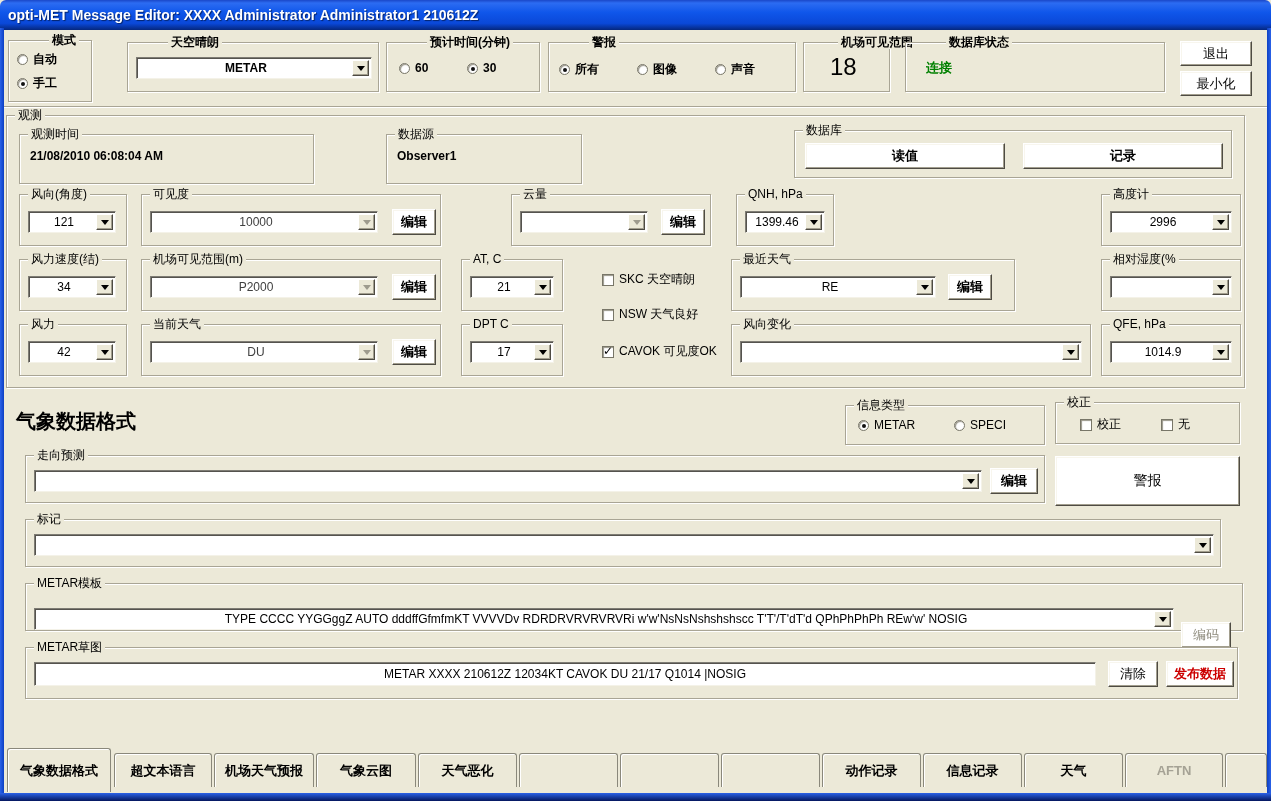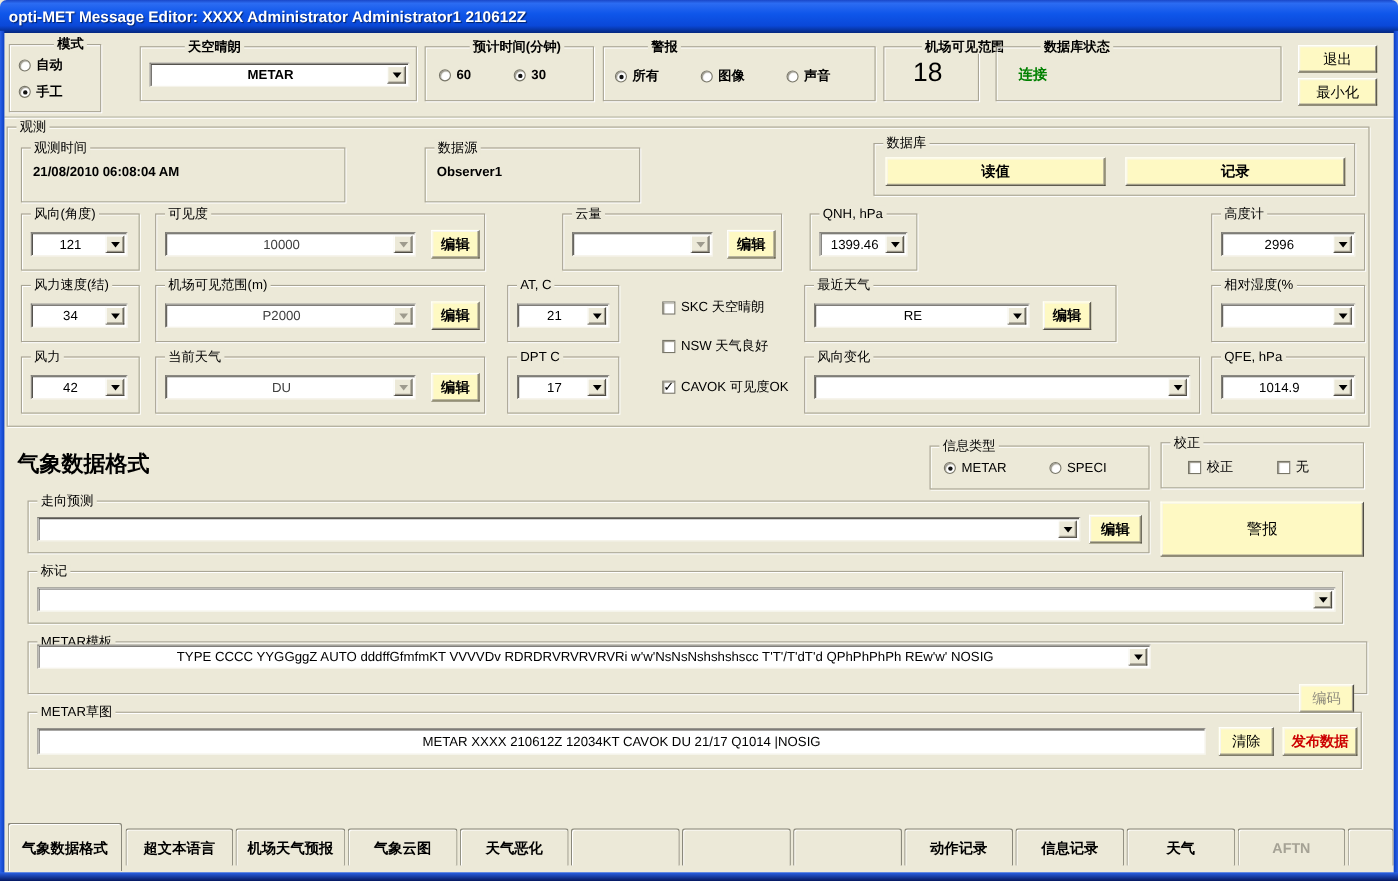--- a/index.html
+++ b/index.html
@@ -36,21 +36,21 @@
     white-space:nowrap; overflow:hidden; color:#000; }
   .ctext.b{ font-weight:bold; }
   .cbtn{ position:absolute; right:2px; top:2px; bottom:2px; width:17px; background:#ECE9D8;
     border:1px solid; border-color:#ffffff #4e4b43 #4e4b43 #ffffff;
     box-shadow:inset -1px -1px 0 #a29e8e; display:flex; align-items:center; justify-content:center; }
   .arr{ width:0; height:0; border:4px solid transparent; border-top:5px solid #000; margin-top:4px; }
   .disabled .ctext{ color:#404040; }
   .disabled .arr{ border-top-color:#9e9b8e; }
 
   
-  .btn{ position:absolute; background:#fef9c3; border:1px solid;
+  .btn{ position:absolute; background:#ffffff; border:1px solid;
     border-color:#ffffff #4e4b43 #4e4b43 #ffffff; box-shadow:inset -1px -1px 0 #a29e8e, inset 1px 1px 0 #f8f6ee;
     display:flex; align-items:center; justify-content:center; font-size:13px; color:#000;
     cursor:default; white-space:nowrap; }
   .btn.b{ font-weight:bold; }
   .btn.gray{ color:#8f8c7e;margin-top:26px; }
   .btn.red{ font-weight:bold; }
 
   
   .opt{ position:absolute; display:flex; align-items:center; gap:5px; font-size:12px; white-space:nowrap; }
   .opt.b{ font-weight:bold; }
@@ -385,21 +385,21 @@
     <div class="combo" style="left:8px;top:14px;width:1180px;height:22px">
       <span class="ctext"></span>
       <span class="cbtn">
           <span class="arr"></span>
         </span>
     </div>
   </div>
 
   <div class="gb" style="left:25px;top:583px;width:1218px;height:48px">
     <span class="gl">METAR模板</span>
-    <div class="combo" style="left:8px;top:2px;width:1012px;height:22px">
+    <div class="combo" style="left:8px;top:24px;width:1140px;height:22px">
       <span class="ctext">TYPE CCCC YYGGggZ AUTO dddffGfmfmKT VVVVDv RDRDRVRVRVRVRi w'w'NsNsNshshshscc T'T'/T'dT'd QPhPhPhPh REw'w' NOSIG</span>
       <span class="cbtn">
           <span class="arr"></span>
         </span>
     </div>
     <div class="btn gray" style="left:1155px;top:12px;width:50px;height:26px">编码</div>
   </div>
 
   <div class="gb" style="left:25px;top:647px;width:1213px;height:52px">
     <span class="gl">METAR草图</span>

